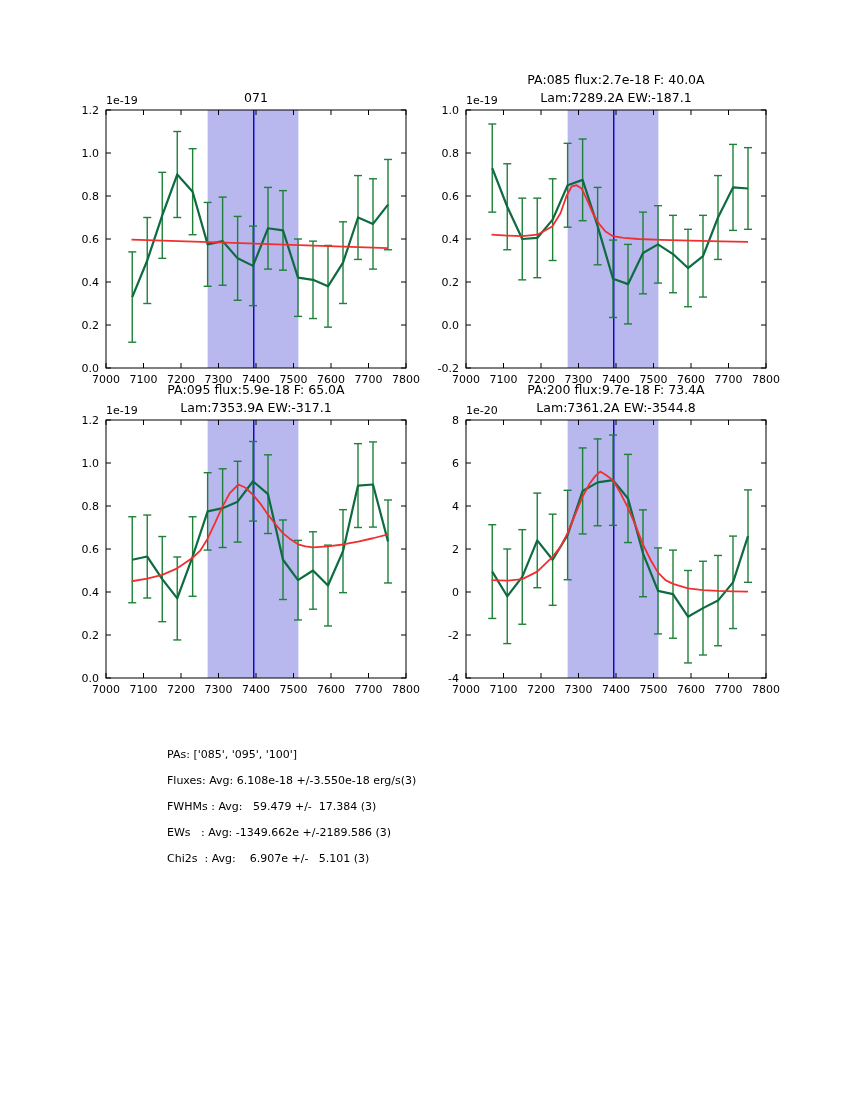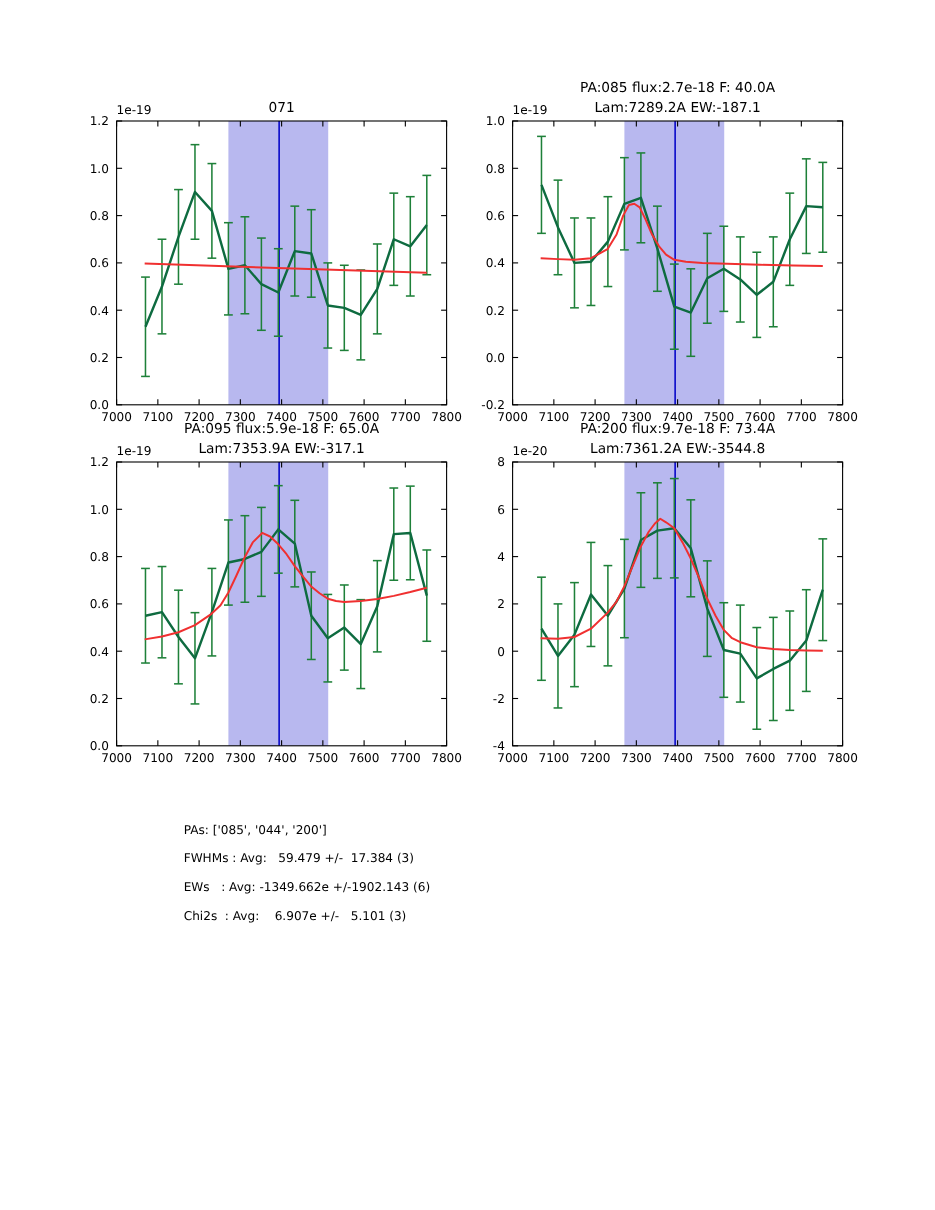--- a/index.html
+++ b/index.html
@@ -480,18 +480,19 @@
           <text x="459" y="510" text-anchor="end">4</text>
           <text x="459" y="467" text-anchor="end">6</text>
           <text x="459" y="424" text-anchor="end">8</text>
         </g>
         <text x="466" y="414" font-size="11px" font-family="&quot;DejaVu Sans&quot;, sans-serif" fill="#000000">1e-20</text>
         <text x="616" y="394" text-anchor="middle" font-size="12.5px" font-family="&quot;DejaVu Sans&quot;, sans-serif" fill="#000000">PA:200 flux:9.7e-18 F: 73.4A</text>
         <text x="616" y="412" text-anchor="middle" font-size="12.5px" font-family="&quot;DejaVu Sans&quot;, sans-serif" fill="#000000">Lam:7361.2A EW:-3544.8</text>
       </g>
     </svg>
   <div class="summary">
-    <div>PAs: ['085', '044', '200']</div>
+    <div>PAs: ['085', '095', '100']</div>
+    <div>Fluxes: Avg: 6.108e-18 +/-3.550e-18 erg/s(3)</div>
     <div>FWHMs : Avg:   59.479 +/-  17.384 (3)</div>
-    <div>EWs   : Avg: -1349.662e +/-1902.143 (6)</div>
+    <div>EWs   : Avg: -1349.662e +/-2189.586 (3)</div>
     <div>Chi2s  : Avg:    6.907e +/-   5.101 (3)</div>
   </div>
 </div>
 
 </body></html>

